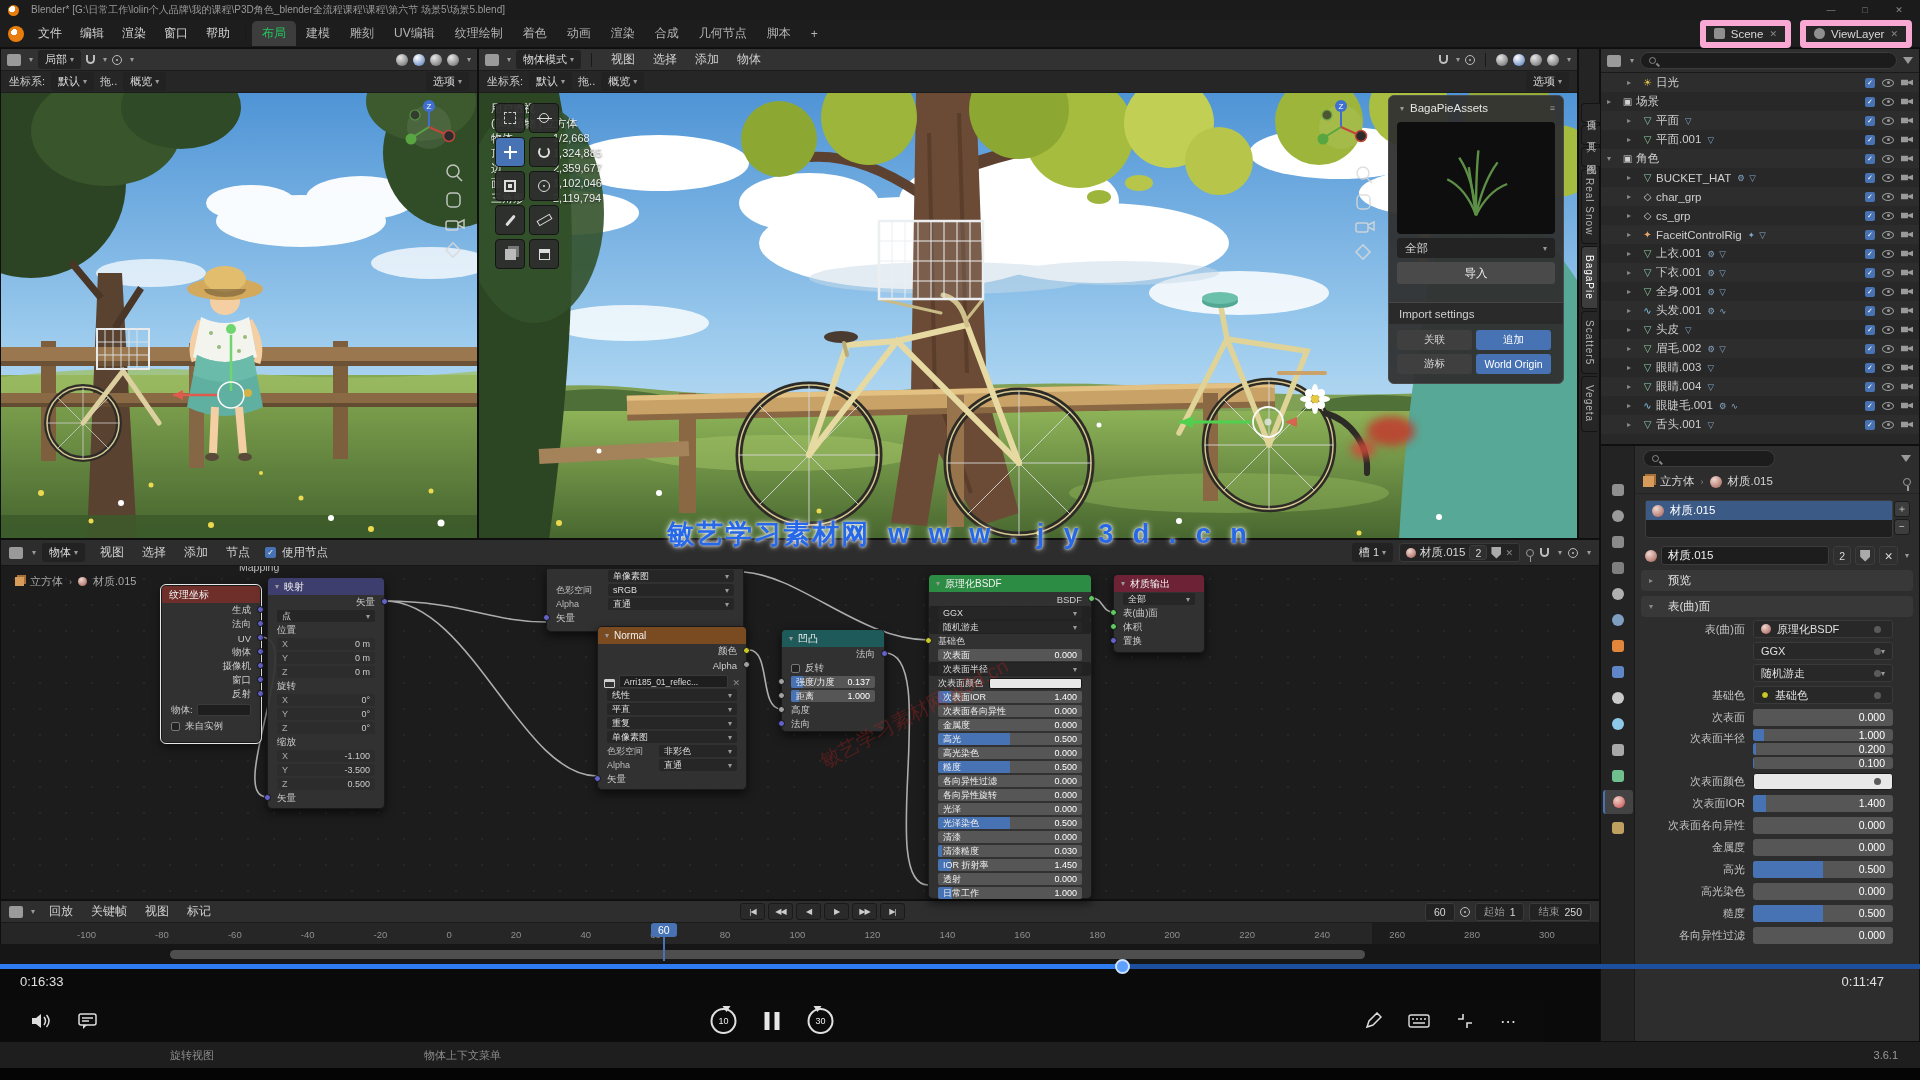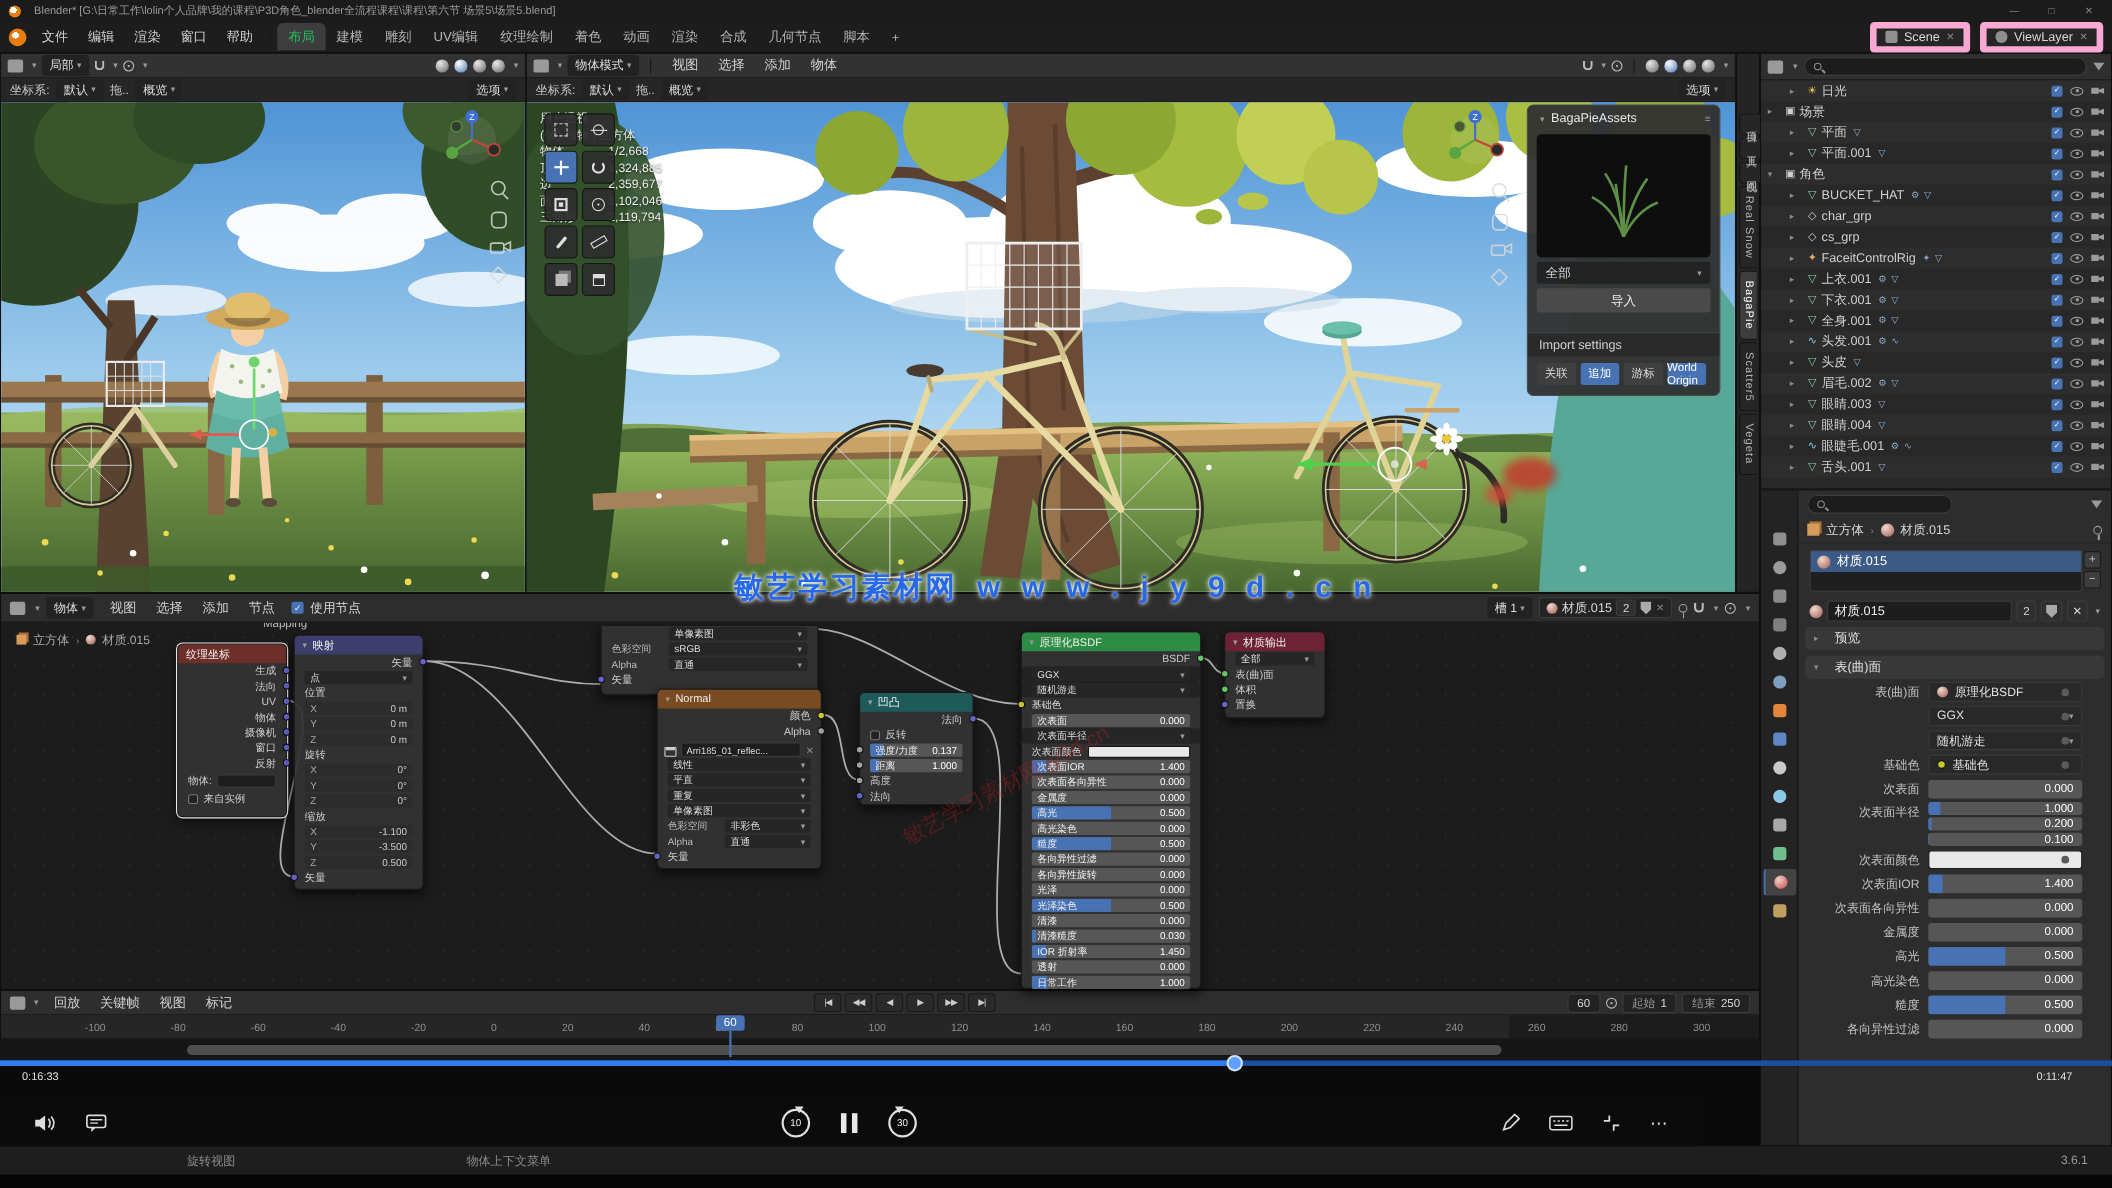--- a/index.html
+++ b/index.html
@@ -53,21 +53,21 @@
 .i-mea{width:15px;height:6px;border:1px solid #ddd;transform:rotate(-30deg)}
 .i-cub{width:11px;height:11px;background:#bbb;box-shadow:3px -3px 0 #777}
 .i-ext{width:11px;height:11px;border:1px solid #ddd;border-top:4px solid #ddd}
 
 #bagapie{position:absolute;right:13px;top:2px;width:176px;background:#303030f2;border:1px solid #4a4a4a;border-radius:6px;z-index:6;font-size:11.5px}
 .bp-head{height:24px;display:flex;align-items:center;gap:6px;padding:0 8px;color:#e5e5e5}
 .bp-prev{margin:2px 8px;height:112px;background:#0e0e0e;border-radius:4px;display:flex;align-items:center;justify-content:center}
 .bp-dd{margin:4px 8px;height:20px;background:#232323;border-radius:3px;display:flex;align-items:center;padding:0 8px;justify-content:space-between}
 .bp-btn{margin:4px 8px;height:22px;background:#4a4a4a;border-radius:3px;display:flex;align-items:center;justify-content:center;color:#eee}
 .bp-sub{height:22px;background:#2a2a2a;margin-top:18px;display:flex;align-items:center;padding:0 10px;border-top:1px solid #454545;color:#cfcfcf}
-.bp-opts{display:grid;grid-template-columns:1fr 1fr 1fr 1fr;gap:4px;padding:6px 12px 9px 8px}
+.bp-opts{display:grid;grid-template-columns:1fr 1fr;gap:4px;padding:6px 12px 9px 8px}
 .bp-opt{height:20px;background:#3f3f3f;border-radius:3px;display:flex;align-items:center;justify-content:center;font-size:10.5px;color:#ddd}
 .bp-opt.active{background:#4772b3;color:#fff}
 
 #ntabs{position:absolute;left:1578px;top:48px;width:22px;height:491px;background:#242424;border:1px solid #0f0f0f;padding-top:52px}
 .ntab{writing-mode:vertical-rl;padding:8px 2px;background:#262626;border:1px solid #141414;border-right:none;border-radius:4px 0 0 4px;font-size:10px;color:#b5b5b5;margin:2px 0 2px 2px;letter-spacing:1px}
 .ntab.active{background:#3d3d3d;color:#fff}
 
 #outliner{left:1600px;top:48px;width:320px;height:397px;background:#282828}
 .ol-head{height:24px;background:#2e2e2e;border-bottom:1px solid #1a1a1a;display:flex;align-items:center;gap:6px;padding:0 6px}
 .srch{flex:1;height:17px;background:#1c1c1c;border:1px solid #3c3c3c;border-radius:9px;display:flex;align-items:center;padding:0 8px;gap:5px}
@@ -176,21 +176,21 @@
 .playhead{position:absolute;left:650px;top:0;z-index:3;display:flex;flex-direction:column;align-items:center}
 .ph-badge{background:#4772b3;color:#fff;border-radius:3px;padding:1px 7px;font-size:10.5px}
 .ph-line{width:2px;height:24px;background:#4772b3}
 #hscr{position:absolute;left:0;top:944px;width:1600px;height:20px;background:#161616}
 .hbar{position:absolute;left:170px;right:235px;top:6px;height:9px;background:#4e4e4e;border-radius:5px}
 
 #rfill{position:absolute;left:1600px;top:1042px;width:320px;height:38px;background:#161616}
 #pline{position:absolute;left:0;top:964px;width:1920px;height:5px;background:#1c4f9e;z-index:50}
 .pl-played{position:absolute;left:0;top:0;bottom:0;background:#2f7cf0}
 .pl-dot{position:absolute;top:-5px;width:15px;height:15px;border-radius:50%;background:#5ea0ff;border:2px solid #cfe2ff;margin-left:-8px;z-index:51}
-#ptimes{position:absolute;left:0;top:974px;width:1920px;height:24px;z-index:50;font-size:10px;color:#e0e0e0}
+#ptimes{position:absolute;left:0;top:974px;width:1920px;height:24px;z-index:50;font-size:13px;color:#e0e0e0}
 #pctrl{position:absolute;left:0;top:1000px;width:1544px;height:42px;background:#0b0b0bcc;z-index:49;display:flex;align-items:center}
 .pc-left{display:flex;gap:26px;margin-left:30px}
 .pc-center{position:absolute;left:50%;transform:translateX(-50%);display:flex;gap:28px;align-items:center}
 .pc-right{margin-left:auto;display:flex;gap:26px;margin-right:28px;align-items:center}
 .pbtn{display:flex;align-items:center;justify-content:center;color:#ddd}
 .pausebars{display:flex;gap:5px}
 .pausebars i{display:block;width:5px;height:18px;background:#e8e8e8}
 .cirbtn{position:relative;width:26px;height:26px;border:2px solid #e0e0e0;border-radius:50%;display:flex;align-items:center;justify-content:center;font-size:9px;color:#eee}
 .cirbtn::after{content:"";position:absolute;top:-4px;left:10px;width:0;height:0;border-left:4px solid transparent;border-right:4px solid transparent;border-top:6px solid #e0e0e0}
 #statusbar{position:absolute;left:0;top:1042px;width:1920px;height:26px;background:#1e1e1e;z-index:48;display:flex;align-items:center;font-size:11px;color:#8a8a8a}
@@ -1966,17 +1966,17 @@
 
   <div id="statusbar">
     <span style="margin-left:170px">旋转视图</span>
     <span style="margin-left:210px">物体上下文菜单</span>
     <span class="sp"></span>
     <span style="margin-right:22px;color:#9a9a9a">3.6.1</span>
   </div>
   <div id="blackedge"></div>
 
   <div id="wm">
-    <span>敏艺学习素材网</span><span class="url">w w w . j y 9 d . c n</span>
+    <span>敏艺学习素材网</span><span class="url">w w w . j y 3 d . c n</span>
   </div>
   <div id="wmdiag">敏艺学习素材网 jy3d.cn</div>
 
 </div>
 
 </body></html>

